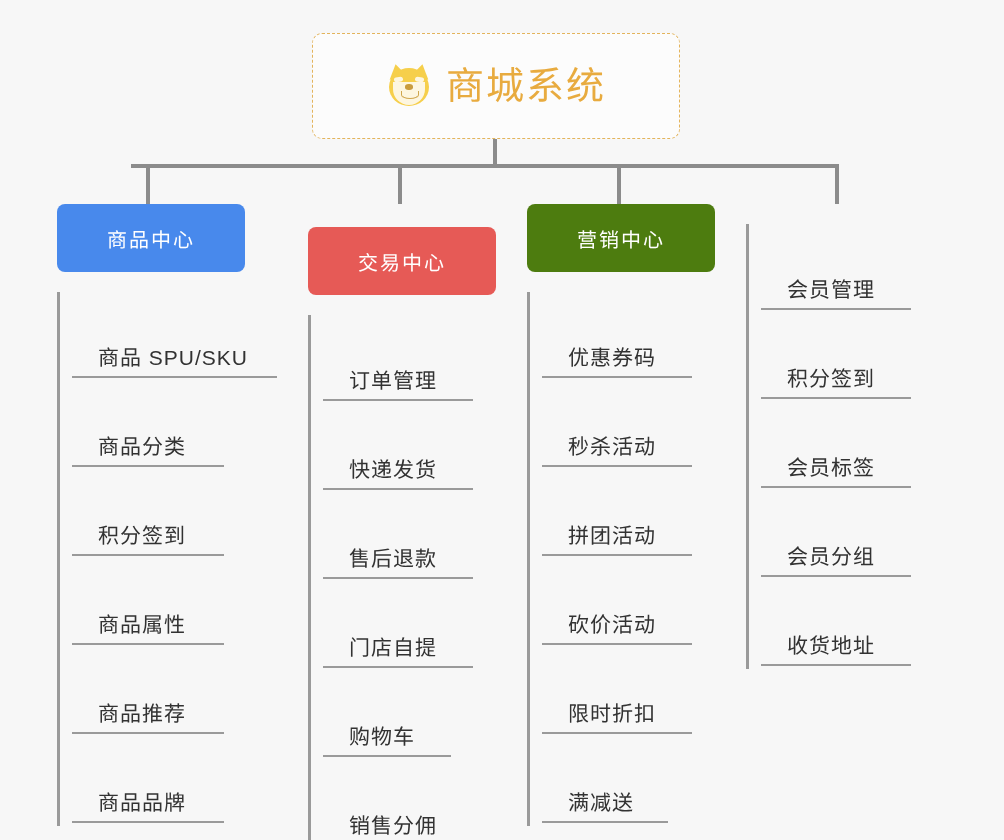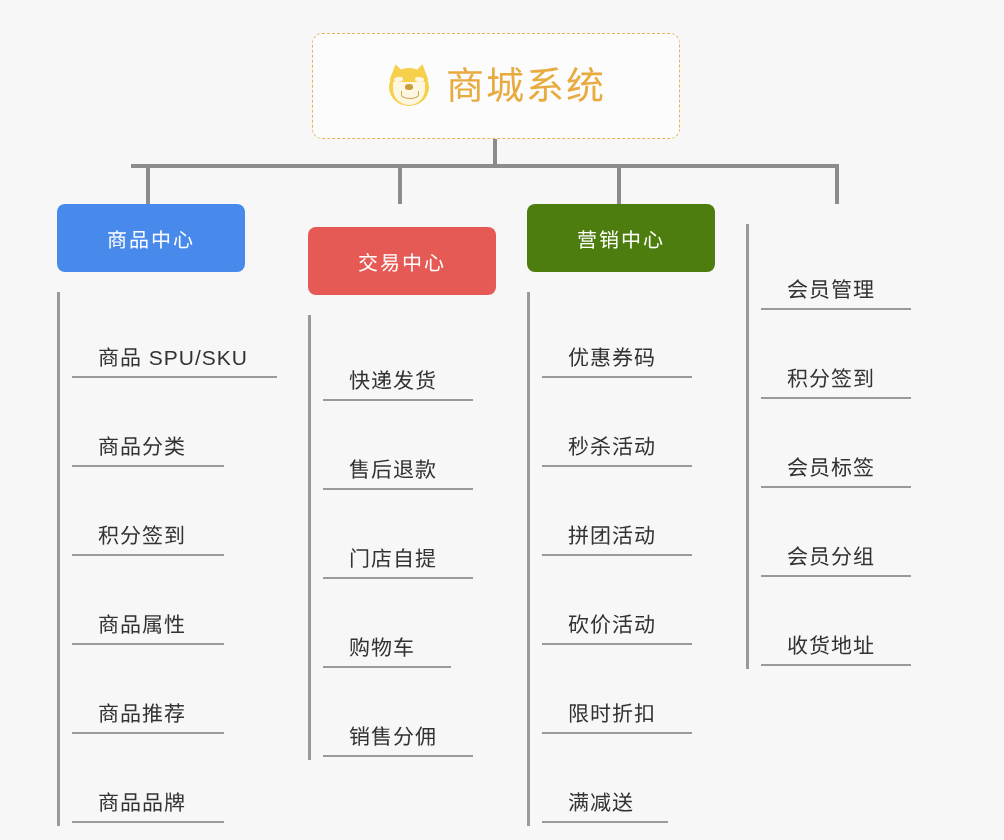--- a/index.html
+++ b/index.html
@@ -227,20 +227,24 @@
           <div class="leaf-item">
             <span class="leaf-label">商品品牌</span>
             <span class="leaf-rule" style="width: 152px;"></span>
           </div>
         </div>
       </div>
       <div class="column" style="left: 308px;">
         <div class="cat-box" style="background: rgb(230, 90, 86); margin-top: 23px;">交易中心</div>
         <div class="leaf-list">
           <div class="leaf-item">
+            <span class="leaf-label">订单管理</span>
+            <span class="leaf-rule" style="width: 150px;"></span>
+          </div>
+          <div class="leaf-item">
             <span class="leaf-label">快递发货</span>
             <span class="leaf-rule" style="width: 150px;"></span>
           </div>
           <div class="leaf-item">
             <span class="leaf-label">售后退款</span>
             <span class="leaf-rule" style="width: 150px;"></span>
           </div>
           <div class="leaf-item">
             <span class="leaf-label">门店自提</span>
             <span class="leaf-rule" style="width: 150px;"></span>

